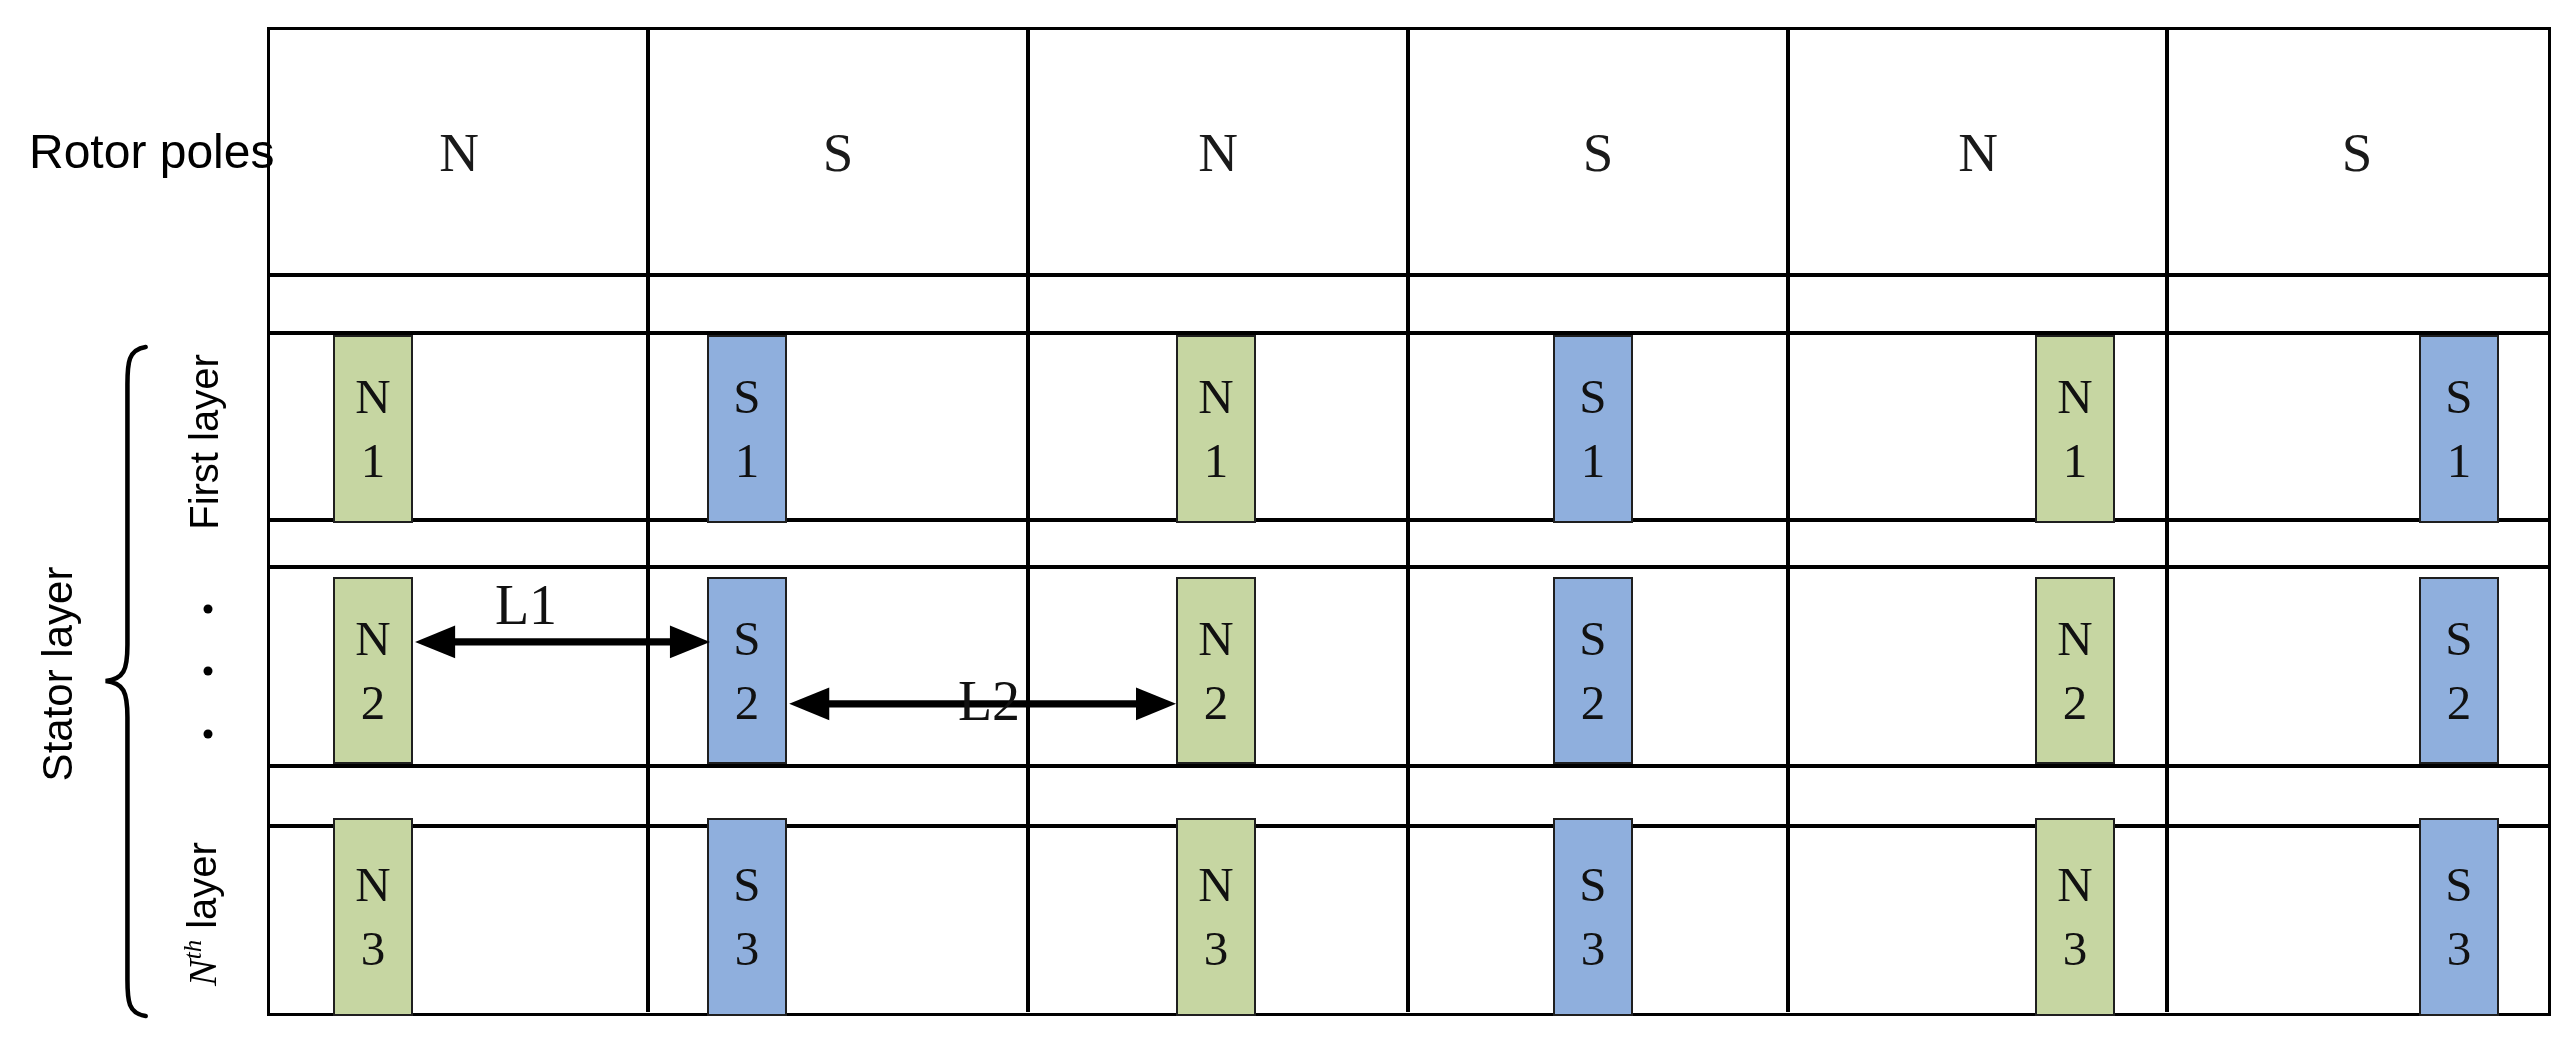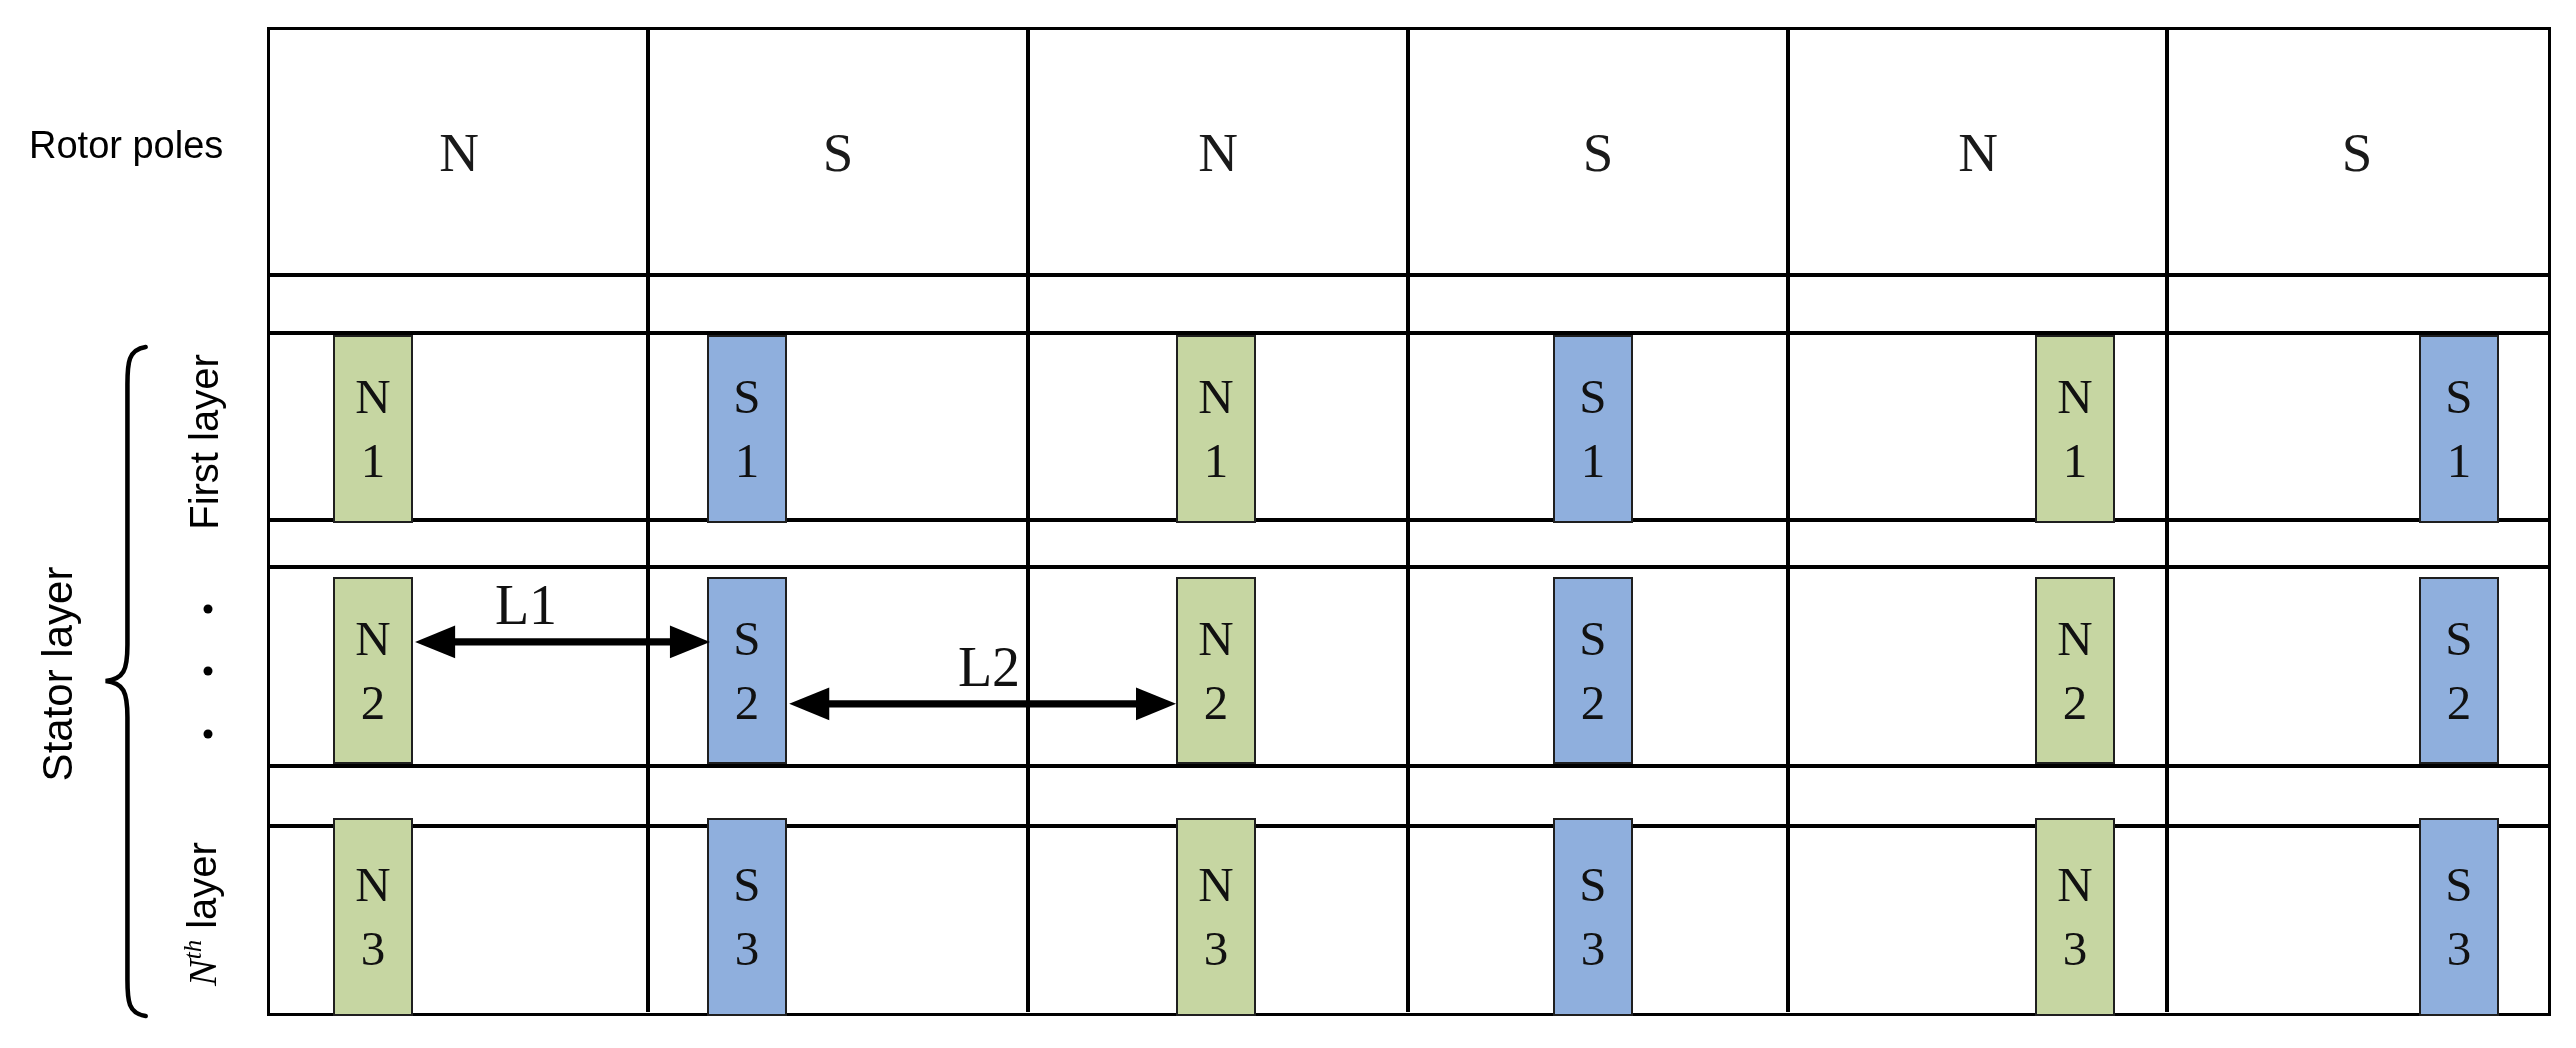--- a/index.html
+++ b/index.html
@@ -40,21 +40,21 @@
   }
   .north{background:var(--north,#c6d6a2);}
   .south{background:var(--south,#8fafdd);}
   .c1{left:333px}.c2{left:707px}.c3{left:1176px}.c4{left:1553px}.c5{left:2035px}.c6{left:2419px}
   .r1{top:335px;height:188px}
   .r2{top:577px;height:187px}
   .r3{top:818px;height:198px}
 
   
   .rotor-label{
-    position:absolute;left:29px;top:124px;font-size:38px;color:#000;white-space:nowrap;z-index:2;
+    position:absolute;left:29px;top:124px;font-size:48px;color:#000;white-space:nowrap;z-index:2;
   }
   .vlabel{
     position:absolute;white-space:nowrap;z-index:2;
     transform:translate(-50%,-50%) rotate(-90deg);
   }
   .stator-label{left:58px;top:674px;font-size:42px;}
   .first-layer-label{left:204px;top:442px;font-size:40px;}
   .nth-layer-label{left:202px;top:914px;font-size:40px;}
   .nth-layer-label .mathvar{font-family:"Liberation Serif","DejaVu Serif",serif;font-style:italic;}
   .nth-layer-label sup{font-family:"Liberation Serif","DejaVu Serif",serif;font-style:italic;font-size:0.62em;}
@@ -65,21 +65,21 @@
   .d1{top:609px}.d2{top:671px}.d3{top:734px}
 
   
   #arrow-svg{position:absolute;left:0;top:0;z-index:4;pointer-events:none;}
   .dim-label{
     position:absolute;transform:translate(-50%,-50%);
     font-family:"Liberation Serif","DejaVu Serif",serif;
     font-size:56px;color:#111;z-index:5;white-space:nowrap;
   }
   .l1-label{left:526px;top:605px;}
-  .l2-label{left:989px;top:667px;}
+  .l2-label{left:989px;top:701px;}
   #brace-svg{position:absolute;left:0;top:0;z-index:2;pointer-events:none;}
 </style>
 </head>
 <body>
 
 <div id="canvas" style="--north: #c6d6a2; --south: #8fafdd; --line: #000000;">
 
   <div class="grid-outline"></div>
   <div class="vline v1"></div>
   <div class="vline v2"></div>

